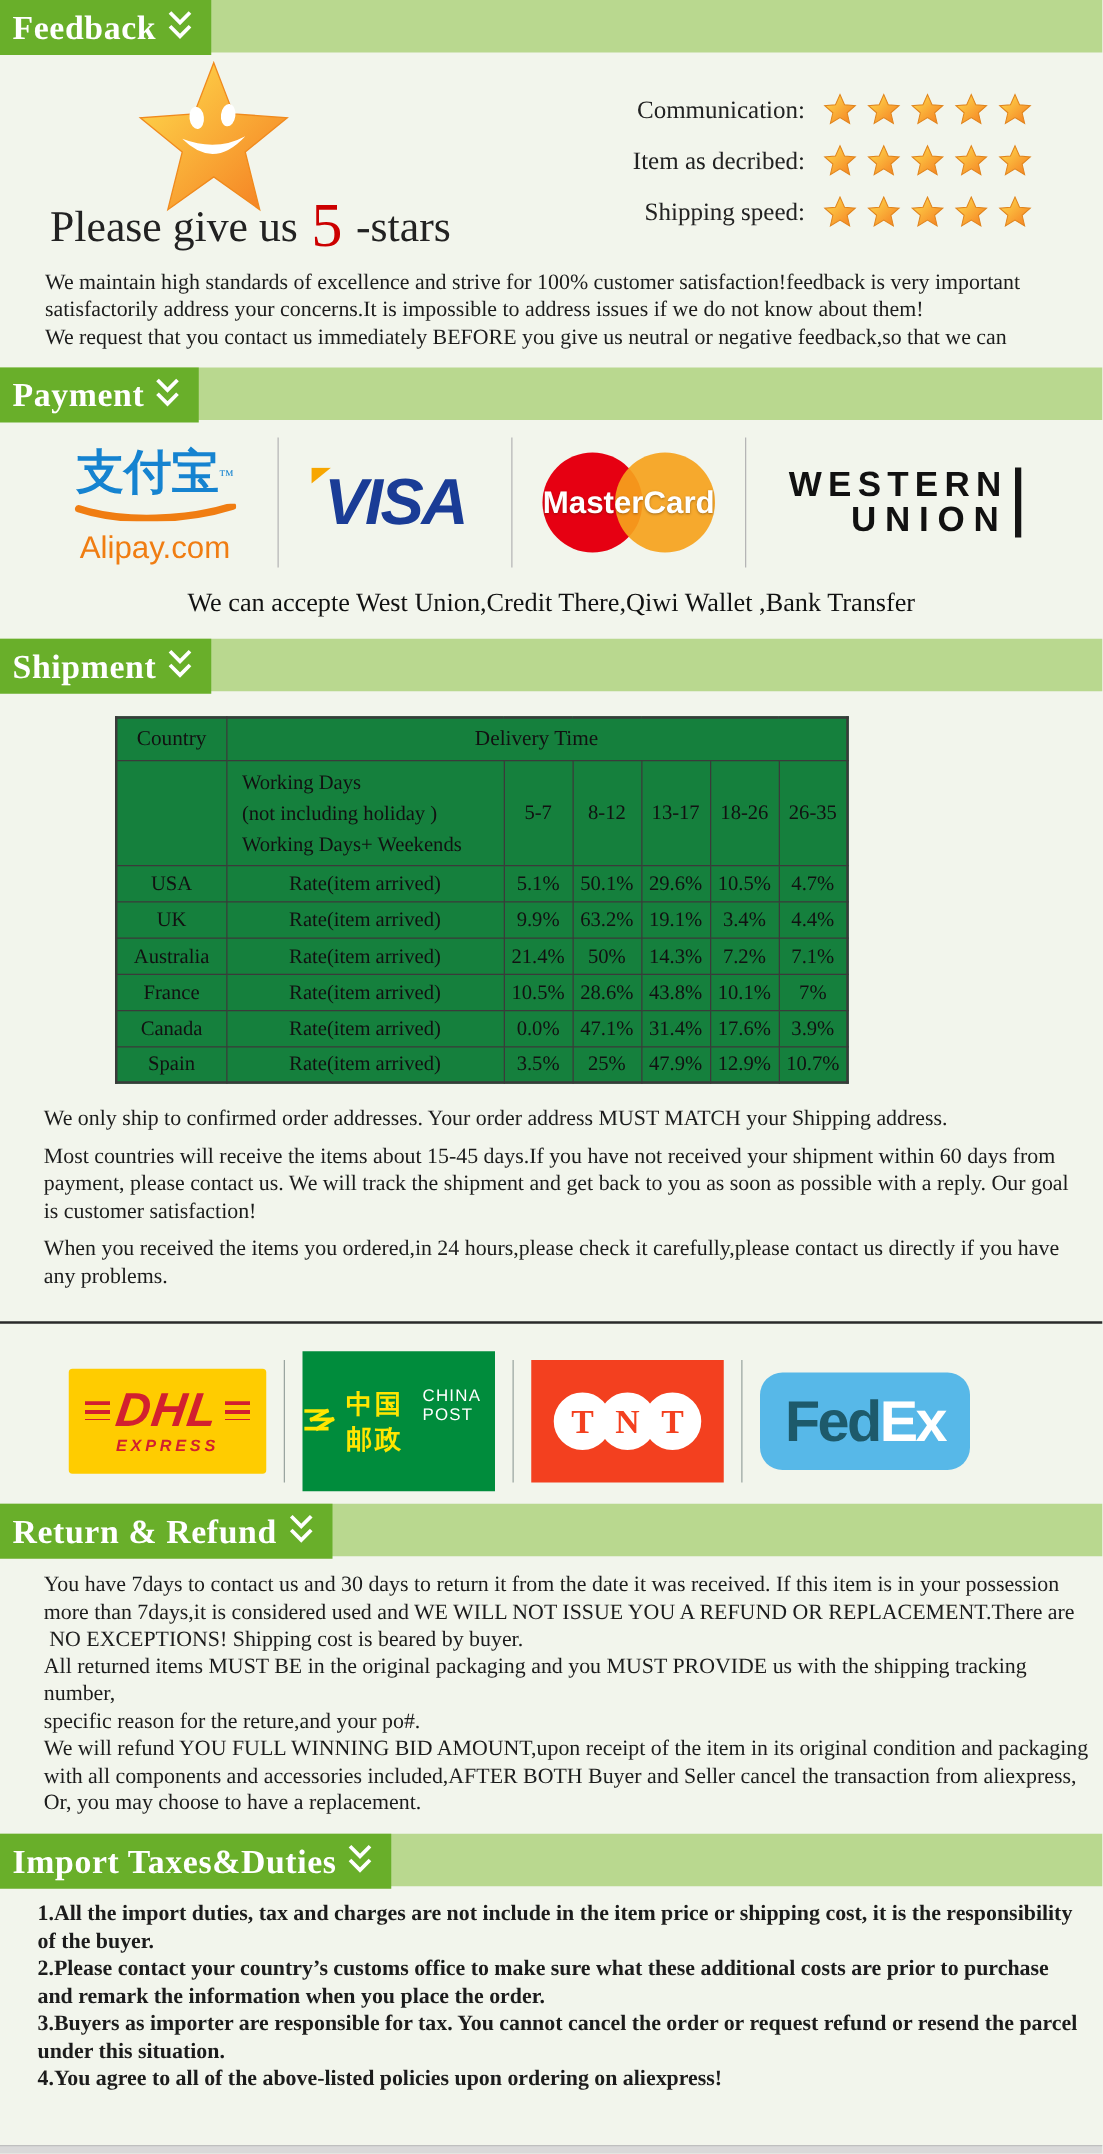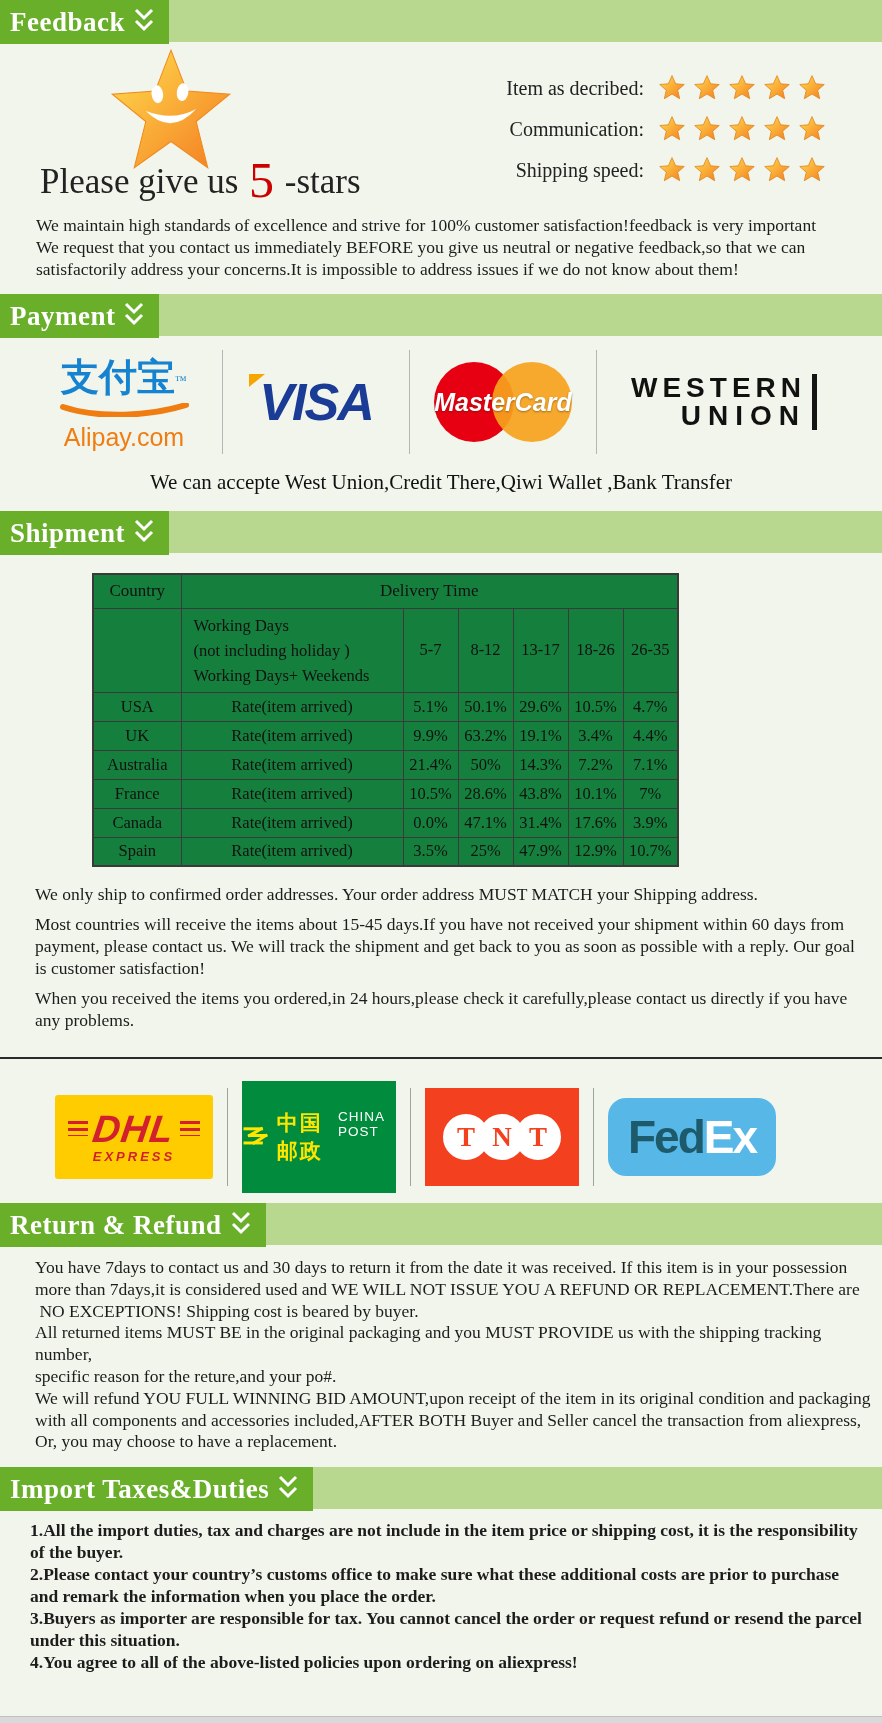--- a/index.html
+++ b/index.html
@@ -44,21 +44,21 @@
   .alipay .cn { color:#1583d0; font-weight:bold; font-size:38px; font-family:"Liberation Sans",sans-serif; }
   .alipay .tm { color:#1583d0; font-size:12px; vertical-align:super; }
   .alipay .dom { color:#f07d12; font-size:25px; font-family:"Liberation Sans",sans-serif; margin-top:2px; }
   .visa { position:relative; width:150px; text-align:center; }
   .visa .vtxt { font-family:"Liberation Sans",sans-serif; font-style:italic; font-weight:900; font-size:52px; color:#1a3c96; letter-spacing:-2px; }
   .visa .flag { position:absolute; left:8px; top:2px; width:16px; height:13px; background:#f7a600; clip-path:polygon(0 0,100% 0,0 100%); }
   .mc { position:relative; width:150px; height:100px; }
   .mc .c1 { position:absolute; left:6px; top:10px; width:80px; height:80px; border-radius:50%; background:#e60012; }
   .mc .c2 { position:absolute; right:6px; top:10px; width:80px; height:80px; border-radius:50%; background:#f6a21c; opacity:.92; }
   .mc .mctxt { position:absolute; left:0; right:0; top:36px; text-align:center;
-    color:#fff; font-style:italic; font-weight:bold; font-size:25px;
+    color:#fff; font-weight:bold; font-size:25px;
     font-family:"Liberation Sans",sans-serif; text-shadow:0 1px 2px rgba(60,30,0,.45); }
   .wu { border-right:5px solid #151515; padding-right:6px; text-align:right;
     font-family:"Liberation Sans",sans-serif; font-weight:900; color:#111; margin-left:16px;}
   .wu .l1 { font-size:28px; letter-spacing:5px; line-height:28px; }
   .wu .l2 { font-size:28px; letter-spacing:7px; line-height:28px; }
   .pay-caption { text-align:center; font-size:21px; margin:10px 0 16px 0; color:#111; }
   
   .dtable { border-collapse:collapse; margin:20px 0 0 92px; font-size:16.5px; color:#111; background:#15803d;padding-left:44px; }
   .dtable th,.dtable td { border:1px solid #3a3a3a; text-align:center; font-weight:normal; padding:2px 4px; }
   .dtable { border:2px solid #3a3a3a; }
@@ -129,41 +129,41 @@
       <path d="M36 60 Q60 84 84 58 Q62 70 36 60 Z" fill="#fff"></path>
     </svg>
     <div class="headline">
       <span>Please give us</span>
       <span class="five">5</span>
       <span>-stars</span>
     </div>
   </div>
   <div class="fb-right" id="ratings">
       <div class="rating-row">
+        <span class="rating-label">Communication:</span>
+        <span class="stars">
+          <svg width="28" height="28" viewBox="0 0 24 24">
+            <path d="M12 1.4l3.1 7 7.4.6-5.6 4.9 1.7 7.3-6.6-4-6.6 4 1.7-7.3L1.5 9l7.4-.6z" fill="url(#star-grad)" stroke="#e0841c" stroke-width=".7"></path>
+          </svg>
+          <svg width="28" height="28" viewBox="0 0 24 24">
+            <path d="M12 1.4l3.1 7 7.4.6-5.6 4.9 1.7 7.3-6.6-4-6.6 4 1.7-7.3L1.5 9l7.4-.6z" fill="url(#star-grad)" stroke="#e0841c" stroke-width=".7"></path>
+          </svg>
+          <svg width="28" height="28" viewBox="0 0 24 24">
+            <path d="M12 1.4l3.1 7 7.4.6-5.6 4.9 1.7 7.3-6.6-4-6.6 4 1.7-7.3L1.5 9l7.4-.6z" fill="url(#star-grad)" stroke="#e0841c" stroke-width=".7"></path>
+          </svg>
+          <svg width="28" height="28" viewBox="0 0 24 24">
+            <path d="M12 1.4l3.1 7 7.4.6-5.6 4.9 1.7 7.3-6.6-4-6.6 4 1.7-7.3L1.5 9l7.4-.6z" fill="url(#star-grad)" stroke="#e0841c" stroke-width=".7"></path>
+          </svg>
+          <svg width="28" height="28" viewBox="0 0 24 24">
+            <path d="M12 1.4l3.1 7 7.4.6-5.6 4.9 1.7 7.3-6.6-4-6.6 4 1.7-7.3L1.5 9l7.4-.6z" fill="url(#star-grad)" stroke="#e0841c" stroke-width=".7"></path>
+          </svg>
+        </span>
+      </div>
+      <div class="rating-row">
         <span class="rating-label">Item as decribed:</span>
-        <span class="stars">
-          <svg width="28" height="28" viewBox="0 0 24 24">
-            <path d="M12 1.4l3.1 7 7.4.6-5.6 4.9 1.7 7.3-6.6-4-6.6 4 1.7-7.3L1.5 9l7.4-.6z" fill="url(#star-grad)" stroke="#e0841c" stroke-width=".7"></path>
-          </svg>
-          <svg width="28" height="28" viewBox="0 0 24 24">
-            <path d="M12 1.4l3.1 7 7.4.6-5.6 4.9 1.7 7.3-6.6-4-6.6 4 1.7-7.3L1.5 9l7.4-.6z" fill="url(#star-grad)" stroke="#e0841c" stroke-width=".7"></path>
-          </svg>
-          <svg width="28" height="28" viewBox="0 0 24 24">
-            <path d="M12 1.4l3.1 7 7.4.6-5.6 4.9 1.7 7.3-6.6-4-6.6 4 1.7-7.3L1.5 9l7.4-.6z" fill="url(#star-grad)" stroke="#e0841c" stroke-width=".7"></path>
-          </svg>
-          <svg width="28" height="28" viewBox="0 0 24 24">
-            <path d="M12 1.4l3.1 7 7.4.6-5.6 4.9 1.7 7.3-6.6-4-6.6 4 1.7-7.3L1.5 9l7.4-.6z" fill="url(#star-grad)" stroke="#e0841c" stroke-width=".7"></path>
-          </svg>
-          <svg width="28" height="28" viewBox="0 0 24 24">
-            <path d="M12 1.4l3.1 7 7.4.6-5.6 4.9 1.7 7.3-6.6-4-6.6 4 1.7-7.3L1.5 9l7.4-.6z" fill="url(#star-grad)" stroke="#e0841c" stroke-width=".7"></path>
-          </svg>
-        </span>
-      </div>
-      <div class="rating-row">
-        <span class="rating-label">Communication:</span>
         <span class="stars">
           <svg width="28" height="28" viewBox="0 0 24 24">
             <path d="M12 1.4l3.1 7 7.4.6-5.6 4.9 1.7 7.3-6.6-4-6.6 4 1.7-7.3L1.5 9l7.4-.6z" fill="url(#star-grad)" stroke="#e0841c" stroke-width=".7"></path>
           </svg>
           <svg width="28" height="28" viewBox="0 0 24 24">
             <path d="M12 1.4l3.1 7 7.4.6-5.6 4.9 1.7 7.3-6.6-4-6.6 4 1.7-7.3L1.5 9l7.4-.6z" fill="url(#star-grad)" stroke="#e0841c" stroke-width=".7"></path>
           </svg>
           <svg width="28" height="28" viewBox="0 0 24 24">
             <path d="M12 1.4l3.1 7 7.4.6-5.6 4.9 1.7 7.3-6.6-4-6.6 4 1.7-7.3L1.5 9l7.4-.6z" fill="url(#star-grad)" stroke="#e0841c" stroke-width=".7"></path>
           </svg>
@@ -193,22 +193,22 @@
           <svg width="28" height="28" viewBox="0 0 24 24">
             <path d="M12 1.4l3.1 7 7.4.6-5.6 4.9 1.7 7.3-6.6-4-6.6 4 1.7-7.3L1.5 9l7.4-.6z" fill="url(#star-grad)" stroke="#e0841c" stroke-width=".7"></path>
           </svg>
         </span>
       </div>
     </div>
 </div>
 
 <div class="fb-para" id="fb-para">
     <div>We maintain high standards of excellence and strive for 100% customer satisfaction!feedback is very important</div>
+    <div>satisfactorily address your concerns.It is impossible to address issues if we do not know about them!</div>
     <div>We request that you contact us immediately BEFORE you give us neutral or negative feedback,so that we can</div>
-    <div>satisfactorily address your concerns.It is impossible to address issues if we do not know about them!</div>
   </div>
 
 <div class="banner">
   <span class="tag">
     <span class="lbl">Payment</span>
     <svg class="chev" viewBox="0 0 22 30">
       <polyline points="3,3 11,11 19,3" fill="none" stroke="#fff" stroke-width="3"></polyline>
       <polyline points="3,14 11,22 19,14" fill="none" stroke="#fff" stroke-width="3"></polyline>
     </svg>
   </span>

